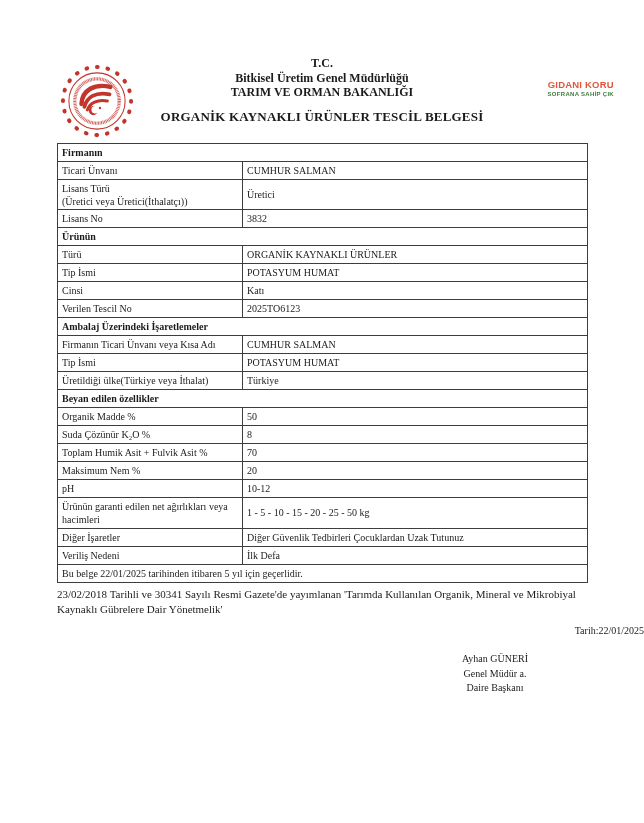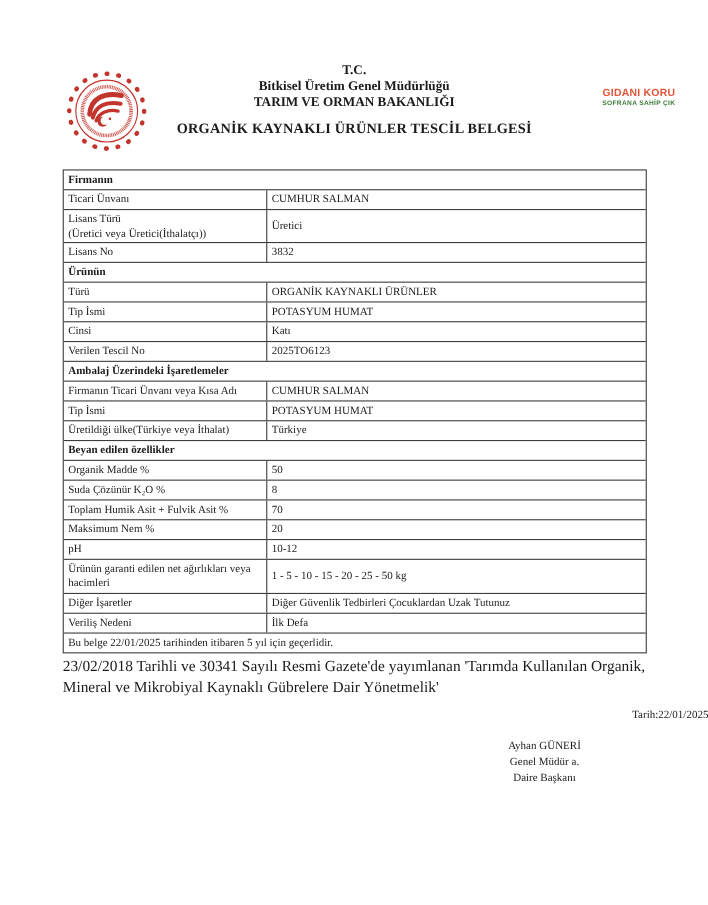--- a/index.html
+++ b/index.html
@@ -29,21 +29,21 @@
   .campaign{
     position:absolute;top:79px;right:30px;
     text-align:center;
     font-family:"Liberation Sans", sans-serif;
   }
   .campaign .c1{font-weight:bold;font-size:9.5px;letter-spacing:0.2px;}
   .campaign .c2{font-weight:bold;font-size:6px;letter-spacing:0.3px;margin-top:1px;}
 
   
   .cert-table{
-    margin:11px 56px 0 57px;
+    margin:0 56px 0 57px;
     border:1px solid #3d3d3d;
   }
   .row{
     display:flex;
     border-bottom:1px solid #3d3d3d;
     min-height:17px;
     align-items:stretch;
   }
   .row:last-child{border-bottom:none;}
   .cell{
@@ -59,21 +59,21 @@
     border-right:1px solid #3d3d3d;
     white-space:pre-line;
   }
   .cell.val{flex:1 1 auto;}
   .row.section .cell{font-weight:bold;}
   .row.section .cell, .row.full .cell{flex:1 1 auto;border-right:none;}
 
   
   .reg{
     margin:4px 56px 0 57px;
-    font-size:14px;line-height:1.35;
+    font-size:11px;line-height:1.35;
   }
   .date-line{
     margin-top:9px;
     text-align:right;
     font-size:10px;
   }
   .sig{
     margin:16px 74px 17px auto;
     width:150px;
     text-align:center;

